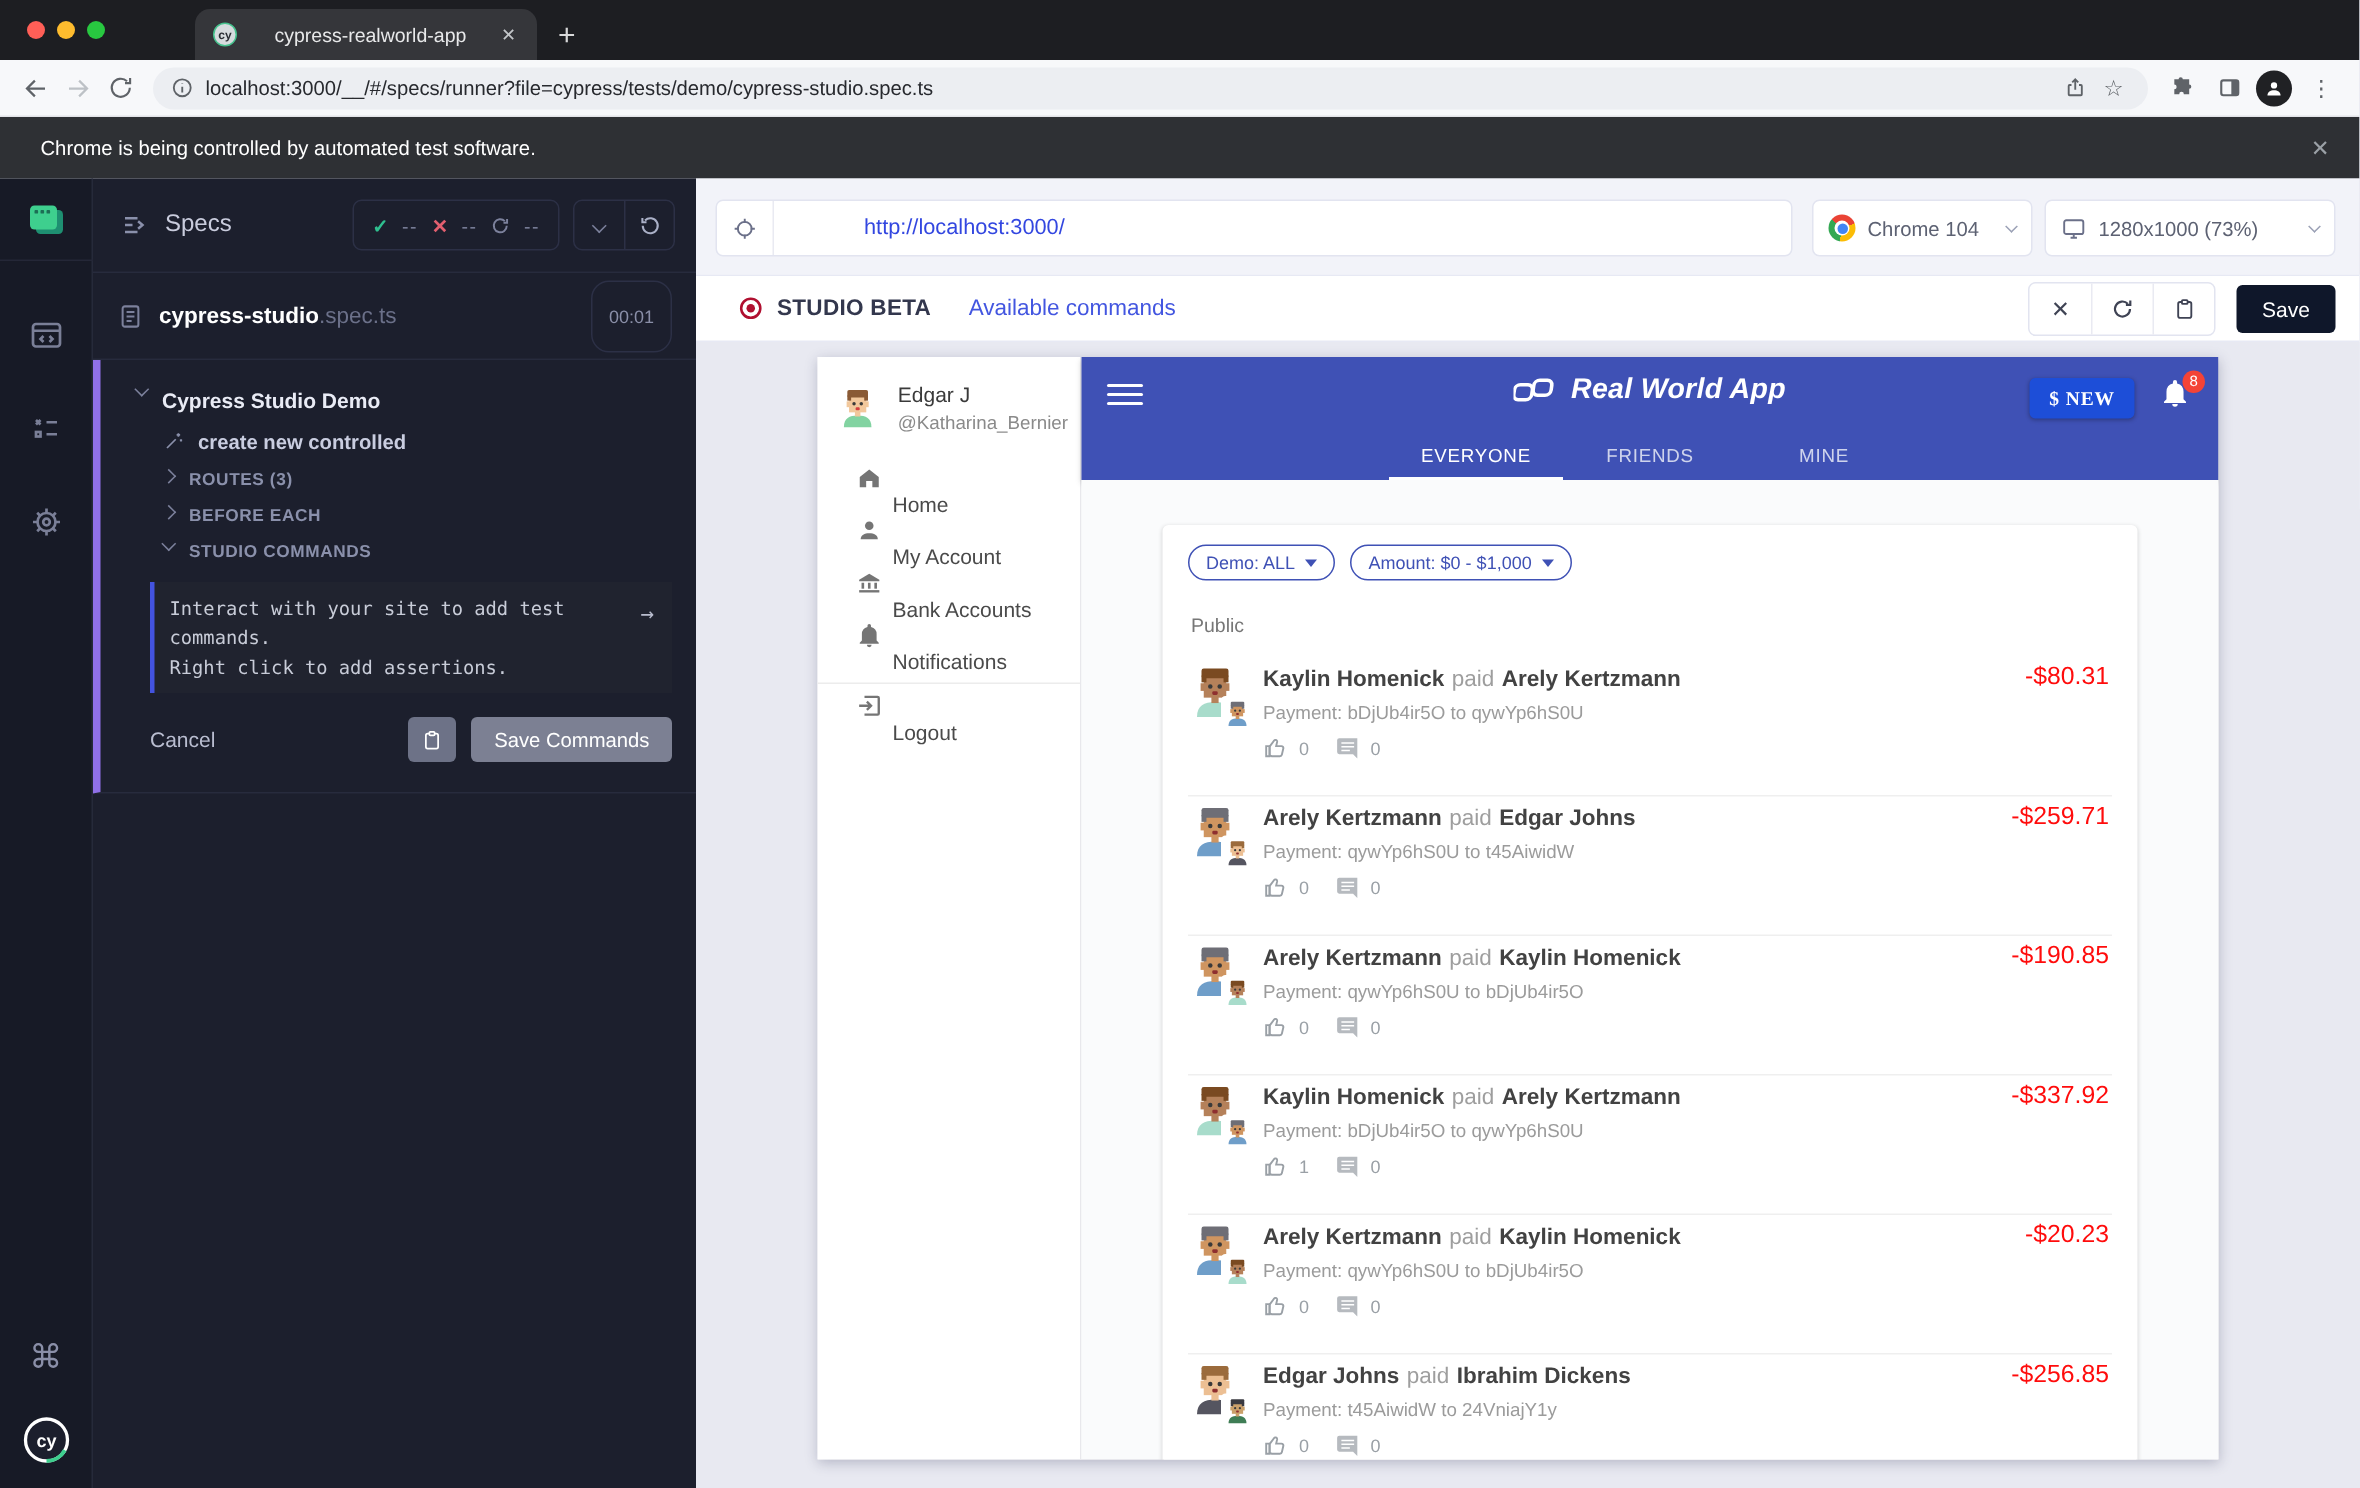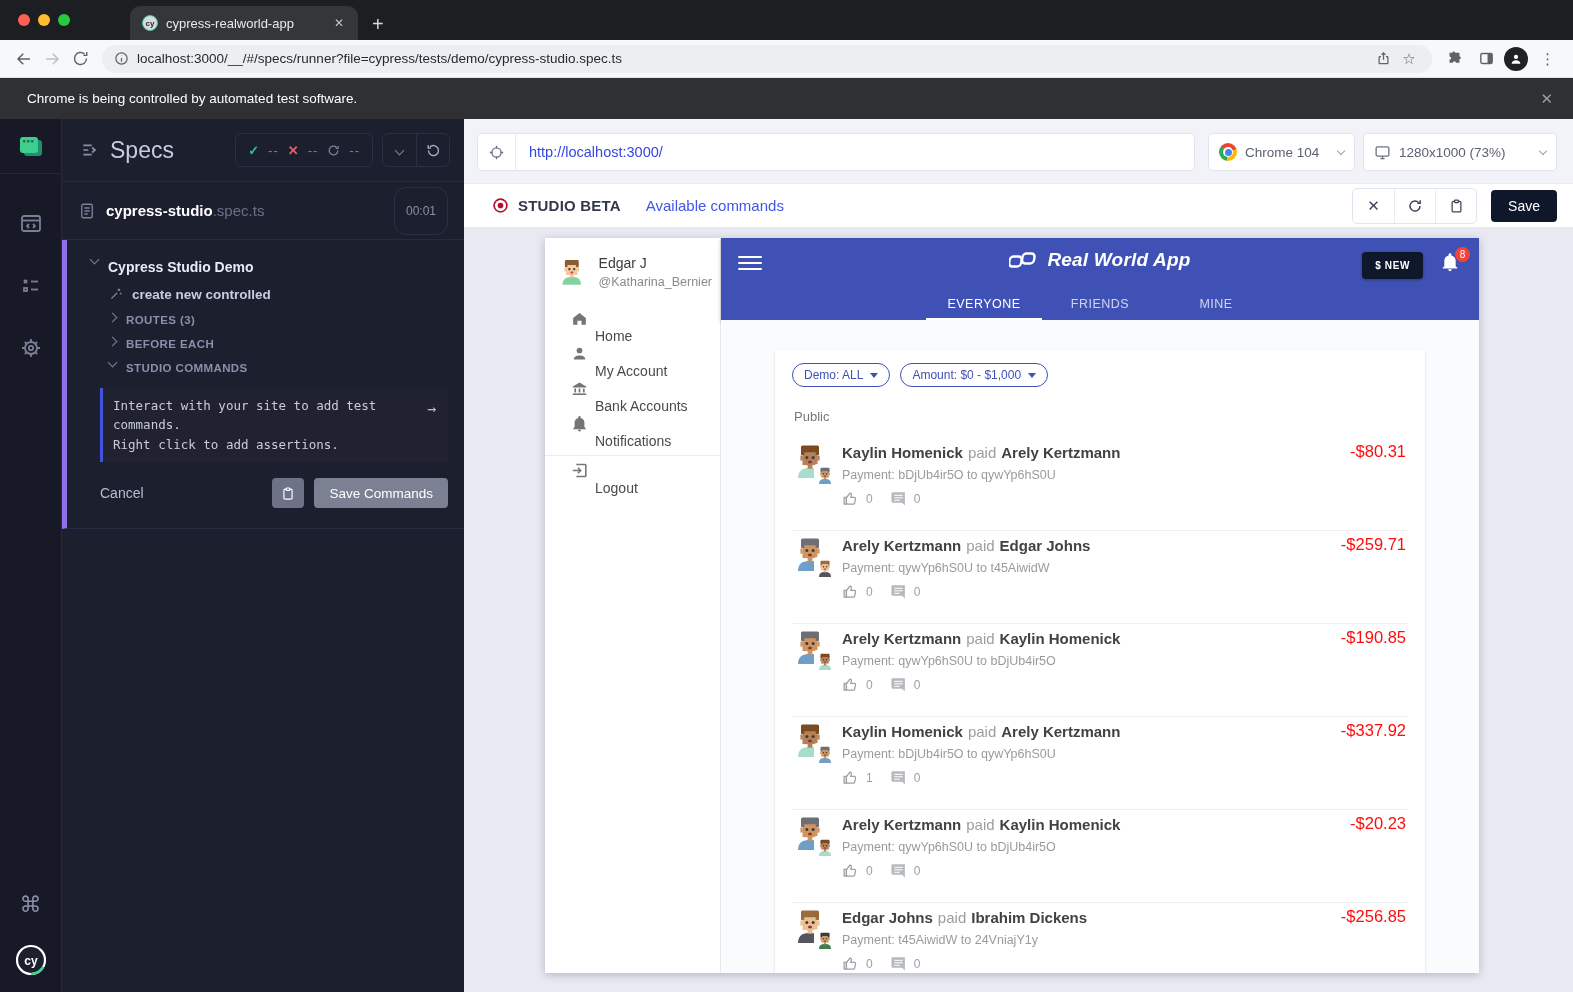--- a/index.html
+++ b/index.html
@@ -7,21 +7,21 @@
   body { font-family:"Liberation Sans", sans-serif; background:#e8e9f1; }
   .screen { position:relative; width:1573px; height:992px; }
 
   
   .tabstrip { height:40px; background:#1d1e22; display:flex; align-items:flex-end; }
   .lights { display:flex; gap:8px; align-items:center; height:40px; padding:0 14px 0 18px; }
   .light { width:12px; height:12px; border-radius:50%; }
   .l-red{background:#ff5f57}.l-yellow{background:#febc2e}.l-green{background:#28c840}
   .tab { width:228px; height:34px; background:#35363a; border-radius:10px 10px 0 0; display:flex; align-items:center; padding:0 10px 0 12px; margin-left:46px; }
   .favicon { width:16px; height:16px; border-radius:50%; background:#d7dbde; border:1.5px solid #45c28d; color:#2a2d33; font-size:8px; font-weight:bold; display:flex; align-items:center; justify-content:center; flex:none; }
-  .tab-title { color:#e8e9ea; font-size:13px; margin-left:8px; white-space:nowrap; overflow:hidden; flex:1; }
+  .tab-title { color:#e8e9ea; font-size:13px; margin-left:25px; white-space:nowrap; overflow:hidden; flex:1; }
   .tab-close { color:#c3c6c9; font-size:12px; padding:2px 4px; cursor:default; }
   .newtab { color:#d8d9da; font-size:20px; margin:0 0 6px 14px; line-height:1; }
 
   .toolbar { height:38px; background:#f7f8fa; display:flex; align-items:center; padding:0 10px; border-bottom:1px solid #e3e4e8; }
   .nav-ic { width:28px; height:28px; display:flex; align-items:center; justify-content:center; flex:none; }
   .omnibox { flex:1; height:28px; background:#eceef2; border-radius:14px; display:flex; align-items:center; padding:0 10px 0 12px; margin:0 8px; }
   .omni-url { flex:1; font-size:13.5px; color:#27292e; margin-left:8px; white-space:nowrap; overflow:hidden; }
   .omni-ic { width:26px; height:24px; display:flex; align-items:center; justify-content:center; color:#5f6368; }
   .tb-right { display:flex; align-items:center; gap:4px; }
   .avatar-chrome { width:24px; height:24px; border-radius:50%; background:#202124; display:flex; align-items:center; justify-content:center; }
@@ -37,21 +37,21 @@
   .rail { width:62px; background:#171a26; border-right:1px solid #262a3a; display:flex; flex-direction:column; align-items:center; position:relative; }
   .rail-app { margin:16px 0 14px; }
   .rail-div { width:62px; border-bottom:1px solid #242737; }
   .rail-ic { color:#7a7f97; margin-top:38px; }
   .rail-bottom { margin-top:auto; display:flex; flex-direction:column; align-items:center; }
   .cmd-glyph { color:#8a8fa8; font-size:22px; }
   .cy-logo { margin:26px 0 16px; }
 
   .specs { width:405px; background:#1c1f2d; color:#c6cadb; display:flex; flex-direction:column; }
   .specs-hdr { height:63px; border-bottom:1px solid #272b3d; display:flex; align-items:center; padding:0 14px 0 18px; }
-  .specs-title { font-size:23px; color:#c9ccdd; margin-left:10px; }
+  .specs-title { font-size:16px; color:#c9ccdd; margin-left:10px; }
   .stats { margin-left:auto; border:1px solid #2c3046; border-radius:6px; height:34px; display:flex; align-items:center; padding:0 12px; gap:9px; font-size:13px; }
   .stat-pass { color:#2fbf8f; font-size:13px; font-weight:bold; }
   .stat-fail { color:#e25f6f; font-size:13px; font-weight:bold; }
   .stat-val { color:#7c819c; letter-spacing:1px; }
   .hdr-btns { margin-left:9px; border:1px solid #2c3046; border-radius:6px; height:34px; display:flex; align-items:center; }
   .hdr-btn { width:33px; height:100%; display:flex; align-items:center; justify-content:center; color:#aab0c7; }
   .hdr-btn + .hdr-btn { border-left:1px solid #2c3046; }
 
   .spec-row { height:58px; border-bottom:1px solid #272b3d; display:flex; align-items:center; padding:0 16px; }
   .spec-name { font-size:15px; font-weight:bold; color:#fff; margin-left:10px; }
@@ -68,21 +68,21 @@
   .hint-box { position:relative; margin:8px 16px 0 33px; background:#20232f; border-left:3px solid #4353e0; padding:8px 34px 8px 10px; font-family:"DejaVu Sans Mono", monospace; font-size:12.5px; line-height:1.55; color:#c8ccd8; }
   .hint-arrow { position:absolute; right:12px; top:10px; color:#b9bdcf; font-size:15px; }
   .studio-actions { display:flex; align-items:center; margin:16px 16px 4px 33px; }
   .cancel-link { color:#b9bdd0; font-size:14px; }
   .clip-btn { margin-left:auto; width:32px; height:30px; background:#6d7287; border-radius:4px; display:flex; align-items:center; justify-content:center; color:#fff; }
   .savecmd-btn { margin-left:10px; height:30px; background:#7c8093; border-radius:4px; color:#fff; font-size:13.5px; border:none; padding:0 15px; }
 
   
   .rmain { flex:1; background:#f2f3f9; display:flex; flex-direction:column; }
   .ctrl-row { display:flex; align-items:center; padding:14px 16px 12px 13px; }
-  .url-group { width:718px; height:38px; background:#fff; border:1px solid #e2e4f0; border-radius:5px; display:flex; align-items:center; }
+  .url-group { width:718px; height:38px; background:#fff; border:1px solid #e2e4f0; border-radius:5px; display:flex; align-items:center;gap:47px; }
   .url-target { width:38px; height:100%; border-right:1px solid #e9eaf2; display:flex; align-items:center; justify-content:center; color:#6b7089; }
   .url-text { font-size:14.5px; color:#3347e0; padding-left:13px; }
   .select-box { height:38px; background:#fff; border:1px solid #e2e4f0; border-radius:5px; display:flex; align-items:center; padding:0 10px; }
   .sel-chrome { width:147px; margin-left:13px; }
   .sel-viewport { width:194px; margin-left:8px; }
   .sel-label { font-size:13.5px; color:#5c6172; margin:0 0 0 8px; white-space:nowrap; }
   .sel-caret { width:6px; height:6px; border-right:1.5px solid #9aa0b5; border-bottom:1.5px solid #9aa0b5; transform:rotate(45deg); margin:-2px 0 0 auto; }
   .chrome-ball { width:18px; height:18px; border-radius:50%; background:conic-gradient(from -50deg,#ea4335 0 120deg,#fbbc05 120deg 240deg,#34a853 240deg 360deg); position:relative; flex:none; }
   .chrome-ball::before { content:""; position:absolute; inset:4px; border-radius:50%; background:#fff; }
   .chrome-ball::after { content:""; position:absolute; inset:5.5px; border-radius:50%; background:#4285f4; }
@@ -111,21 +111,21 @@
   .nav-item { height:35px; display:flex; align-items:flex-start; padding-left:25px; color:#757575;flex-direction:column; }
   .nav-lbl { font-size:14px; color:#4a4a4a; margin-left:25px; }
   .nav-sep { border-top:1px solid #ececec; margin:6px 0 5px; }
 
   .rwa-hdr { position:absolute; left:176px; top:0; width:758px; height:82px; background:#3f51b5; box-shadow:0 2px 4px rgba(0,0,0,.25); color:#fff; }
   .hdr-top { position:relative; height:50px; }
   .burger { position:absolute; left:17px; top:13px; width:24px; height:24px; display:flex; flex-direction:column; justify-content:center; gap:4px; }
   .burger i { display:block; height:2px; background:#fff; border-radius:1px; }
   .brand { position:absolute; left:0; right:0; top:11px; display:flex; align-items:center; justify-content:center; gap:8px; }
   .brand-name { font-size:19px; font-weight:bold; font-style:italic; letter-spacing:.2px; }
-  .new-btn { position:absolute; right:56px; top:14px; height:27px; background:#0f172a; border:none; border-radius:4px; color:#fff; font-size:10px; font-weight:bold; letter-spacing:.6px; padding:0 13px; box-shadow:0 1px 3px rgba(0,0,0,.3); }
+  .new-btn { position:absolute; right:56px; top:14px; height:27px; background:#1d4ed8; border:none; border-radius:4px; color:#fff; font-size:13px; font-weight:bold; letter-spacing:.6px; padding:0 13px; box-shadow:0 1px 3px rgba(0,0,0,.3);font-family:Liberation Serif, serif; }
   .bell-wrap { position:absolute; right:14px; top:13px; width:26px; height:26px; }
   .bell-badge { position:absolute; top:-4px; right:-5px; min-width:15px; height:15px; border-radius:8px; background:#f44336; color:#fff; font-size:10px; display:flex; align-items:center; justify-content:center; padding:0 3px; }
   .tabs { position:absolute; left:205px; bottom:0; display:flex; }
   .rtab { width:116px; height:32px; display:flex; align-items:center; justify-content:center; font-size:12.5px; letter-spacing:.5px; color:rgba(255,255,255,.75); }
   .rtab.active { color:#fff; }
   .tab-ind { position:absolute; left:205px; bottom:0; width:116px; height:2px; background:#fff; }
 
   .rwa-content { position:absolute; left:176px; top:82px; right:0; bottom:0; background:#fafbfc; }
   .card { position:absolute; left:54px; top:30px; width:650px; height:700px; background:#fff; border-radius:4px; box-shadow:0 1px 3px rgba(0,0,0,.16); padding:13px 17px; }
   .filters { display:flex; gap:10px; }

